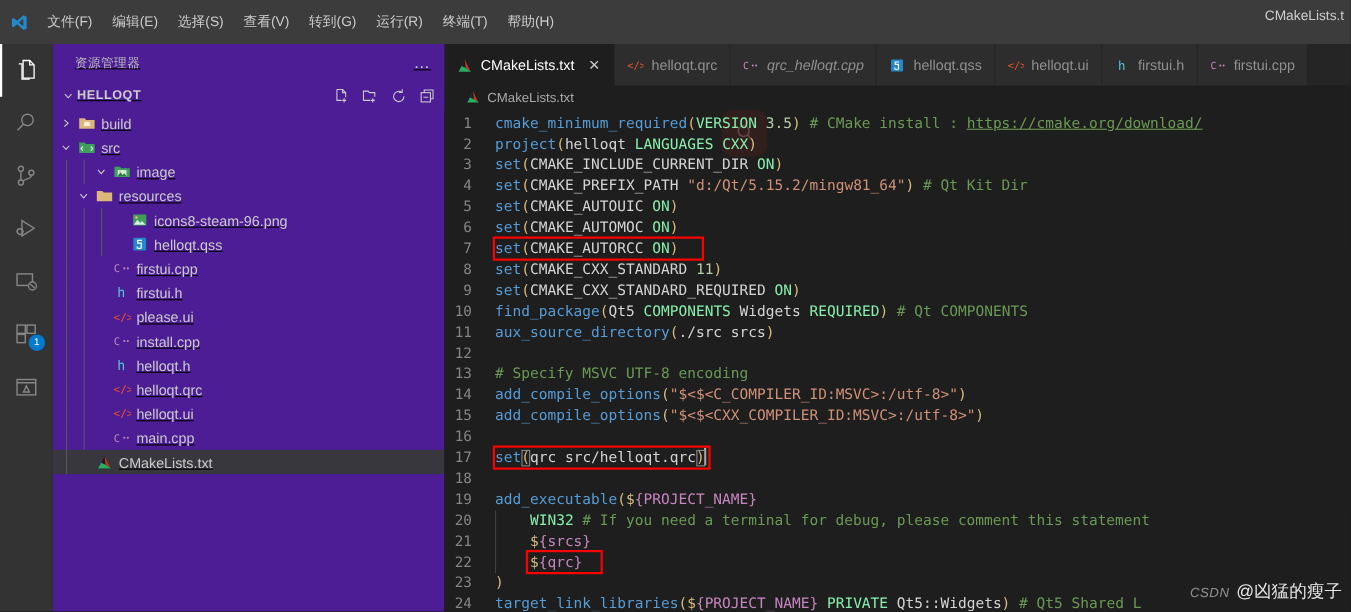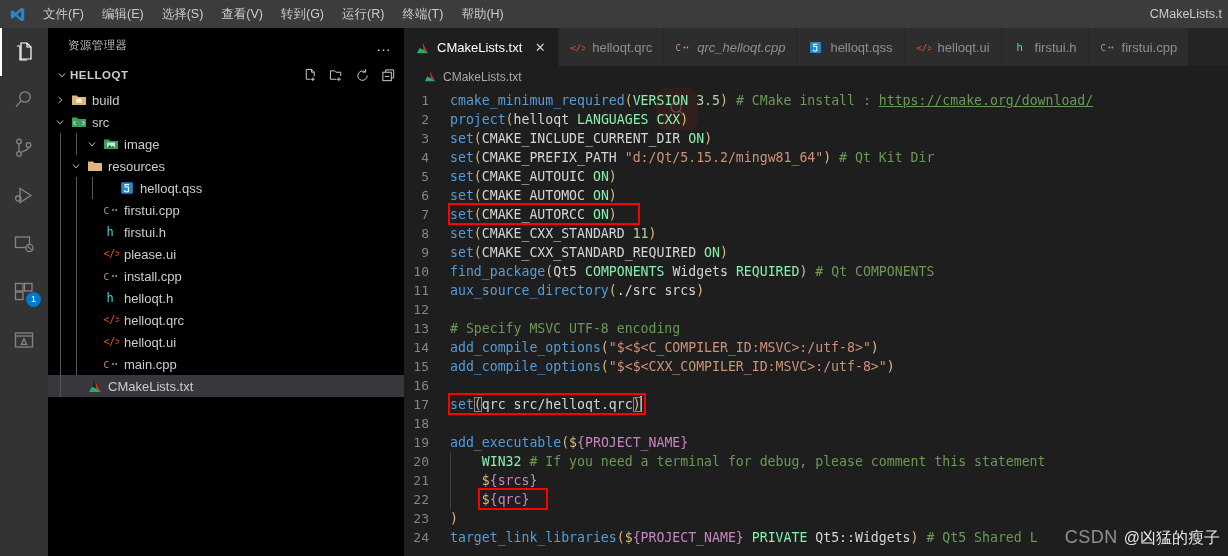--- a/index.html
+++ b/index.html
@@ -6,21 +6,21 @@
   html, body {
     width: 1228px; height: 556px;
     background: #1e1e1e;
     font-family: "Liberation Sans", sans-serif;
     overflow: hidden;
   }
   .app { width: 1228px; height: 556px; display: flex; flex-direction: column; }
 
   
   .titlebar {
-    height: 28px; min-height: 28px;
+    height: 40px; min-height: 28px;
     background: #3c3c3c;
     display: flex; align-items: center;
     position: relative;
   }
   .vs-logo { width: 34px; display: flex; align-items: center; justify-content: center; }
   .vs-logo svg { display: block; }
   .menu { display: flex; align-items: center; height: 28px; }
   .menu-item {
     color: #cccccc; font-size: 12.5px; line-height: 28px;
     padding: 0 9px; white-space: nowrap; cursor: default;
@@ -51,22 +51,22 @@
   }
   .badge {
     position: absolute; right: 7px; bottom: 9px;
     background: #007acc; color: #ffffff;
     font-size: 9px; line-height: 14px; min-width: 15px; height: 15px;
     border-radius: 8px; text-align: center; font-family: "Liberation Sans", sans-serif;
   }
 
   
   .sidebar {
-    width: 356px; min-width: 356px; background: #000000;
-    display: flex; flex-direction: column; position: relative;
+    width: 356px; min-width: 356px; background: #4c1d95;
+    display: flex; flex-direction: column; position: relative; text-decoration: underline;
   }
   .side-head {
     height: 35px; display: flex; align-items: center;
     padding: 0 8px 0 20px; justify-content: space-between;
   }
   .side-title {
     color: #bbbbbb; font-size: 11.5px; letter-spacing: .4px;
   }
   .side-dots { color: #cccccc; font-size: 15px; letter-spacing: 1px; cursor: pointer; padding: 0 4px; }
 
@@ -158,21 +158,21 @@
     width: 42px; height: 42px; border-radius: 10px;
     background: rgba(180,40,30,0.13);
     display: flex; align-items: center; justify-content: center;
     pointer-events: none;
   }
   .wm-csdn {
     position: absolute; right: 8px; bottom: 7px;
     display: flex; align-items: baseline; gap: 6px;
     pointer-events: none; z-index: 8;
   }
-  .wm-csdn .wm-mark { color: rgba(235,235,235,0.55); font-size: 18px; letter-spacing: .5px; }
+  .wm-csdn .wm-mark { color: rgba(235,235,235,0.55); font-size: 12px; letter-spacing: .5px; font-style: italic; }
   .wm-csdn .wm-user { color: rgba(245,245,245,0.92); font-size: 16px; }
   .indent-guide { position: absolute; width: 1px; background: #404040; left: 0; top: 0; bottom: 0; }
 </style>
 </head>
 <body>
 
 <div class="app">
 
   <div class="titlebar">
     <div class="vs-logo">
@@ -380,20 +380,35 @@
               </svg>
             </span>
             <span class="flabel">resources</span>
             <span class="guide" style="left: 12px;"></span>
           </div>
           <div class="row">
             <span style="display: inline-block; min-width: 52px;"></span>
             <span class="chev"></span>
             <span class="ficon" style="display: flex; align-items: center;">
               <svg width="16" height="16" viewBox="0 0 16 16">
+                <rect x="2" y="3" width="12" height="10" fill="#3f9e5e"></rect>
+                <path d="M2.6 12.4 L6 7.8 L8.4 10.8 L10 9 L13.4 12.4 Z" fill="#d5f0e0"></path>
+                <circle cx="5" cy="5.8" r="1.1" fill="#f2c14e"></circle>
+              </svg>
+            </span>
+            <span class="flabel">icons8-steam-96.png</span>
+            <span class="guide" style="left: 12px;"></span>
+            <span class="guide" style="left: 28px;"></span>
+            <span class="guide" style="left: 44px;"></span>
+          </div>
+          <div class="row">
+            <span style="display: inline-block; min-width: 52px;"></span>
+            <span class="chev"></span>
+            <span class="ficon" style="display: flex; align-items: center;">
+              <svg width="16" height="16" viewBox="0 0 16 16">
                 <rect x="2.2" y="2.2" width="11.6" height="11.6" rx="1" fill="#2489ca"></rect>
                 <path d="M10 4.6 H6.2 V7 H9.4 V11.4 L7.6 12 L5.8 11.4 V10" stroke="#ffffff" stroke-width="1.1" fill="none"></path>
               </svg>
             </span>
             <span class="flabel">helloqt.qss</span>
             <span class="guide" style="left: 12px;"></span>
             <span class="guide" style="left: 28px;"></span>
             <span class="guide" style="left: 44px;"></span>
           </div>
           <div class="row">

